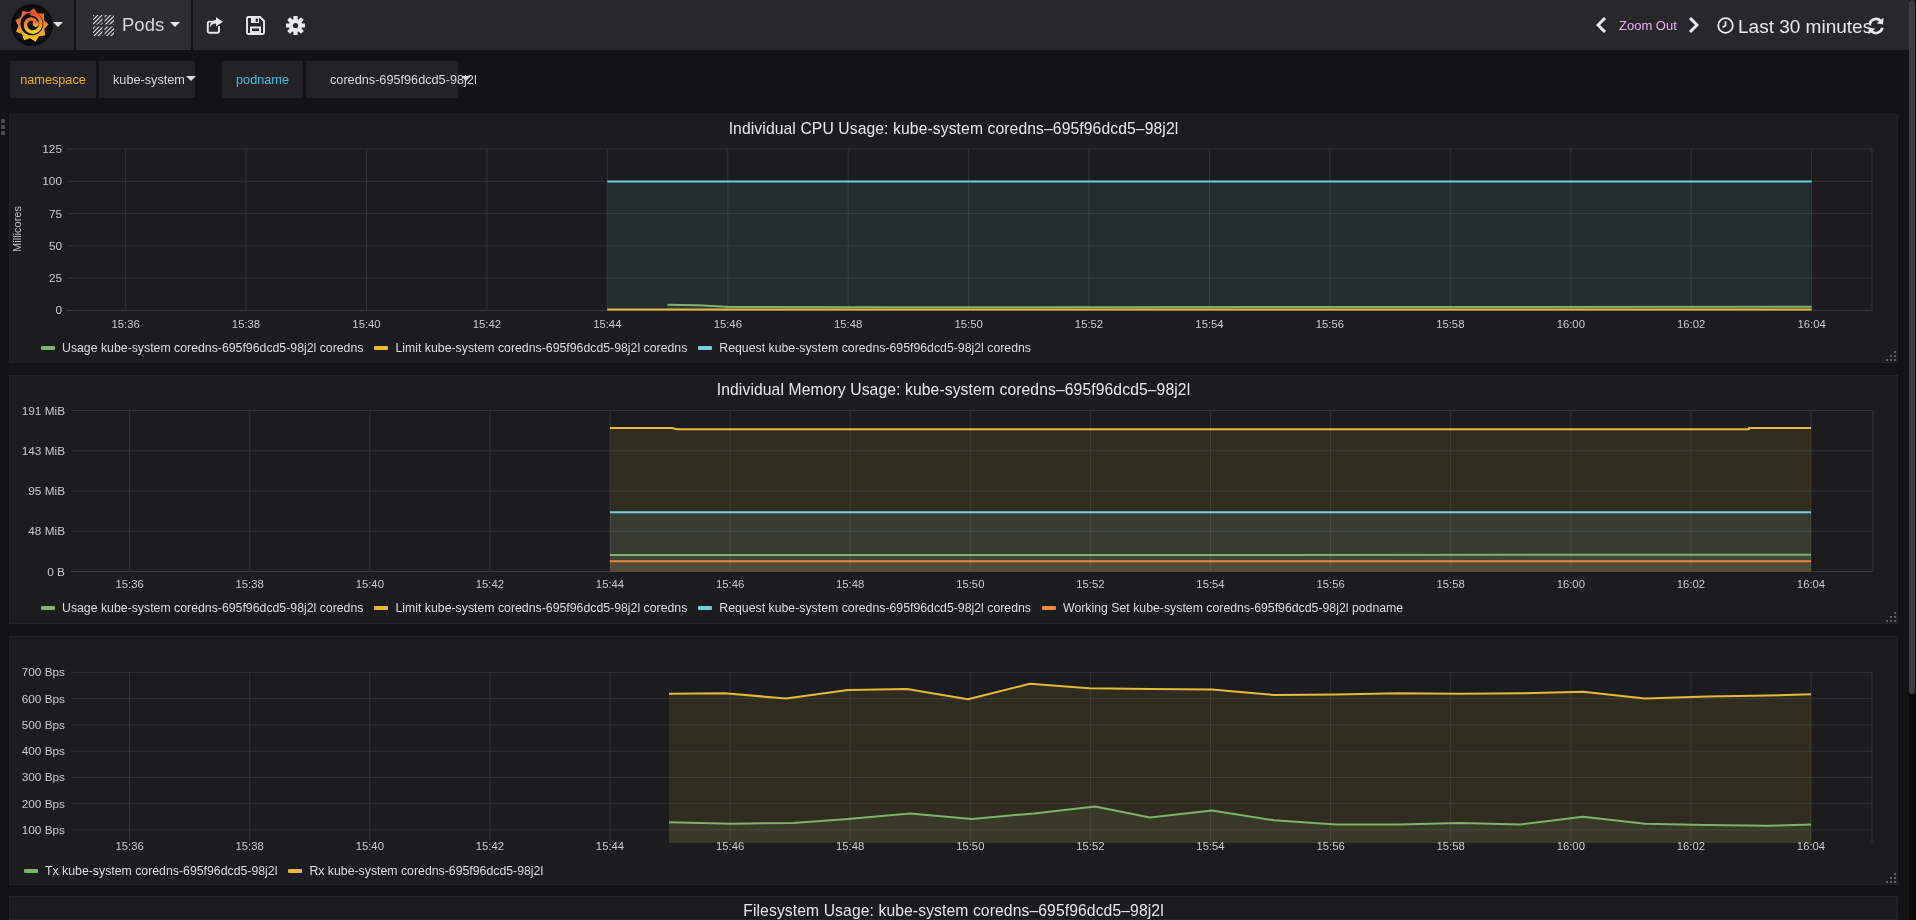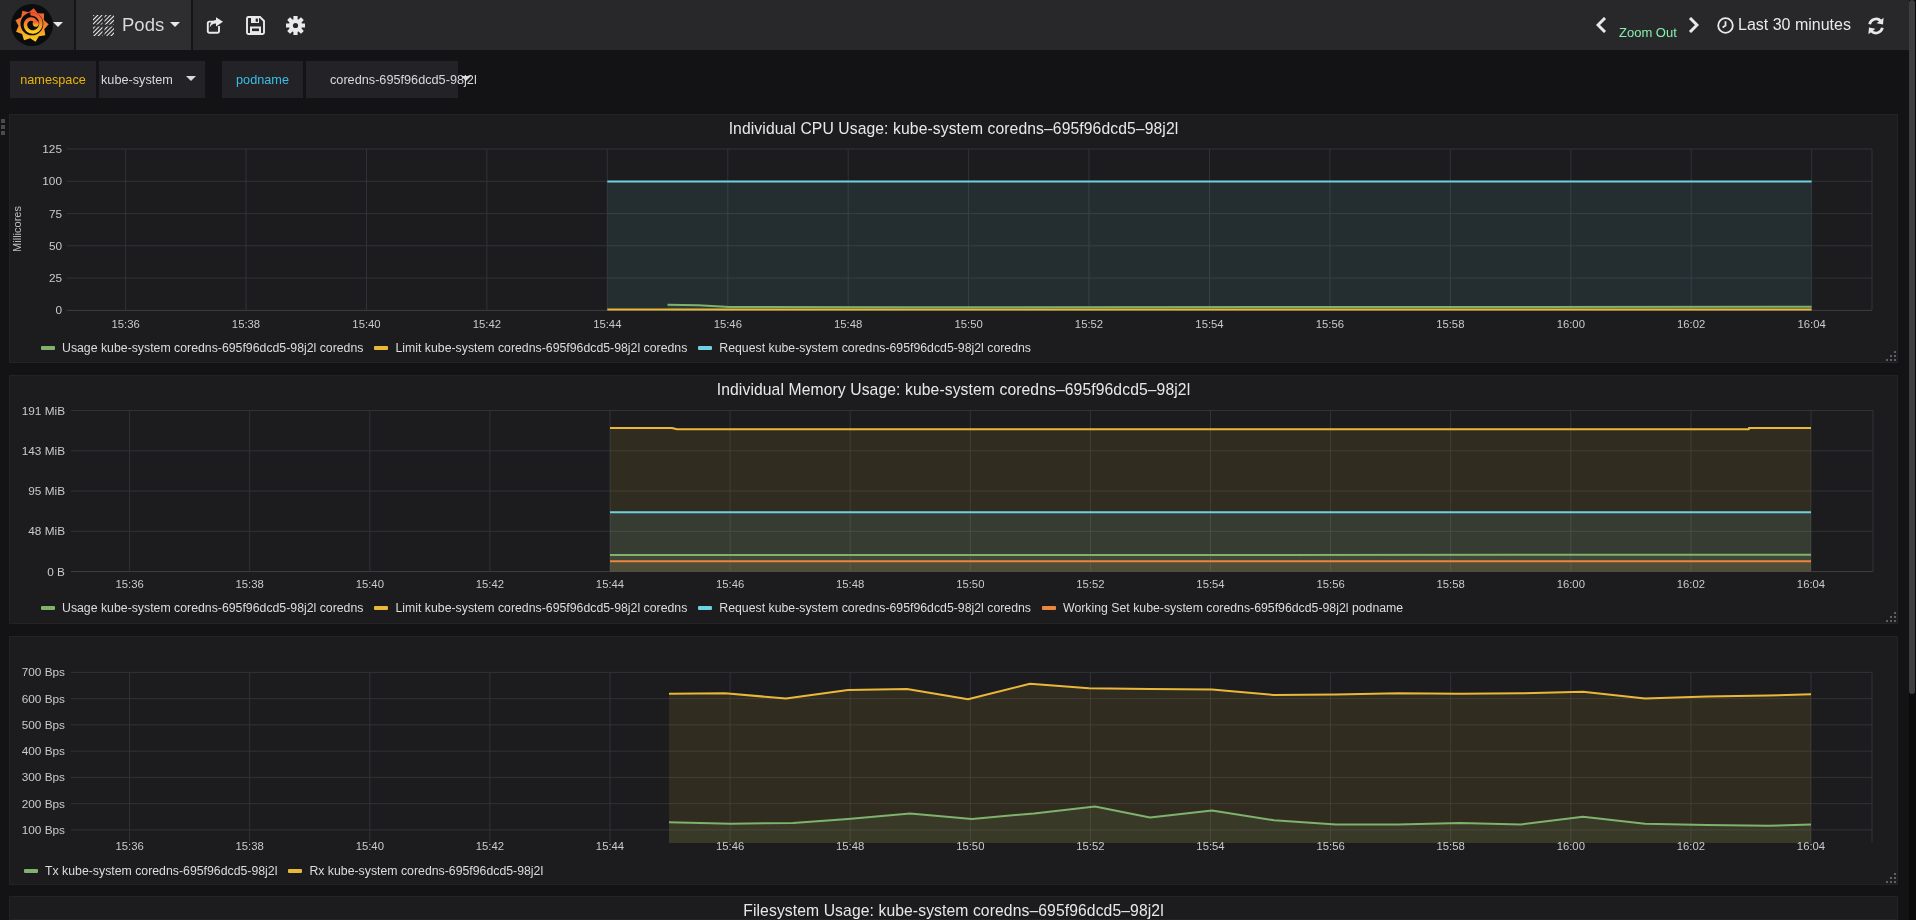--- a/index.html
+++ b/index.html
@@ -65,38 +65,38 @@
       <rect x="-2.1" y="-9.8" width="4.2" height="4.5" rx="0.8" fill="#e9e9eb" transform="rotate(180 9.5 9.5) translate(9.5 9.5)"></rect>
       <rect x="-2.1" y="-9.8" width="4.2" height="4.5" rx="0.8" fill="#e9e9eb" transform="rotate(225 9.5 9.5) translate(9.5 9.5)"></rect>
       <rect x="-2.1" y="-9.8" width="4.2" height="4.5" rx="0.8" fill="#e9e9eb" transform="rotate(270 9.5 9.5) translate(9.5 9.5)"></rect>
       <rect x="-2.1" y="-9.8" width="4.2" height="4.5" rx="0.8" fill="#e9e9eb" transform="rotate(315 9.5 9.5) translate(9.5 9.5)"></rect>
       <circle cx="9.5" cy="9.5" r="6.6" fill="#e9e9eb"></circle>
       <circle cx="9.5" cy="9.5" r="2.6" fill="#26262a"></circle>
     </svg>
 <svg width="11" height="16" viewBox="0 0 11 16" style="position:absolute;left:1596px;top:17px">
       <path d="M9 1 L2 8 L9 15" fill="none" stroke="#e9e9eb" stroke-width="3"></path>
     </svg>
-<span style="position:absolute;left:1619px;top:25px;font-size:13px;color:#86efac">Zoom Out</span>
+<span style="position:absolute;left:1619px;top:18px;font-size:13px;color:#f0abfc">Zoom Out</span>
 <svg width="11" height="16" viewBox="0 0 11 16" style="position:absolute;left:1688px;top:17px">
       <path d="M2 1 L9 8 L2 15" fill="none" stroke="#e9e9eb" stroke-width="3"></path>
     </svg>
 <svg width="17" height="17" viewBox="0 0 17 17" style="position:absolute;left:1717px;top:17px">
       <circle cx="8.5" cy="8.5" r="7.3" fill="none" stroke="#e9e9eb" stroke-width="1.8"></circle>
       <path d="M8.5 4.2 V8.5 L5.6 10.4" fill="none" stroke="#e9e9eb" stroke-width="1.8"></path>
     </svg>
-<span style="position:absolute;left:1738px;top:16px;font-size:16px;color:#e9e9eb">Last 30 minutes</span>
+<span style="position:absolute;left:1738px;top:16px;font-size:19px;color:#e9e9eb">Last 30 minutes</span>
 <svg width="18" height="18" viewBox="0 0 18 18" style="position:absolute;left:1867px;top:17px">
 <path d="M2.6 7.2 A6.6 6.6 0 0 1 13.8 4.0" fill="none" stroke="#e9e9eb" stroke-width="2.7"></path>
 <path d="M16.6 0.8 L16.0 7.6 L9.6 6.2 Z" fill="#e9e9eb"></path>
 <path d="M15.4 10.8 A6.6 6.6 0 0 1 4.2 14.0" fill="none" stroke="#e9e9eb" stroke-width="2.7"></path>
 <path d="M1.4 17.2 L2.0 10.4 L8.4 11.8 Z" fill="#e9e9eb"></path>
     </svg>
 </div>
 <div class="vlabel" style="left:10px;width:86px;justify-content:center;color:#eab308">namespace</div>
-<div class="vlabel" style="left:99px;width:106px;padding-left:2px;color:#d8d9da">kube-system</div>
+<div class="vlabel" style="left:99px;width:96px;padding-left:14px;color:#d8d9da">kube-system</div>
 <span style="position:absolute;left:186px;top:76px;width:0;height:0;border-left:5.5px solid transparent;border-right:5.5px solid transparent;border-top:5.5px solid #d8d9da"></span>
 <div class="vlabel" style="left:222px;width:81px;justify-content:center;color:#38bfe8">podname</div>
 <div class="vlabel" style="left:306px;width:152px;padding-left:24px;color:#d8d9da">coredns-695f96dcd5-98j2l</div>
 <span style="position:absolute;left:461px;top:76px;width:0;height:0;border-left:5.5px solid transparent;border-right:5.5px solid transparent;border-top:5.5px solid #d8d9da"></span>
 <span style="position:absolute;left:1px;top:119px;width:4px;height:4px;background:#4a4a4e"></span>
 <span style="position:absolute;left:1px;top:125px;width:4px;height:4px;background:#4a4a4e"></span>
 <span style="position:absolute;left:1px;top:131px;width:4px;height:4px;background:#4a4a4e"></span>
 <div class="panel" style="top:114px;height:249px">
 <div class="ptitle">Individual CPU Usage: kube-system coredns–695f96dcd5–98j2l</div>
 <svg width="1889" height="249" viewBox="0 0 1889 249" style="position:absolute;left:0;top:0">

